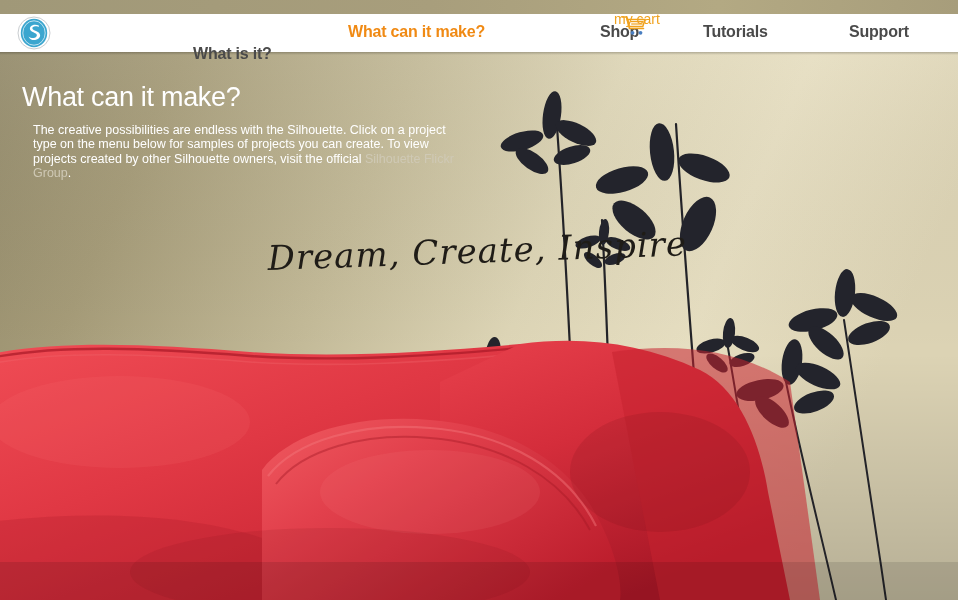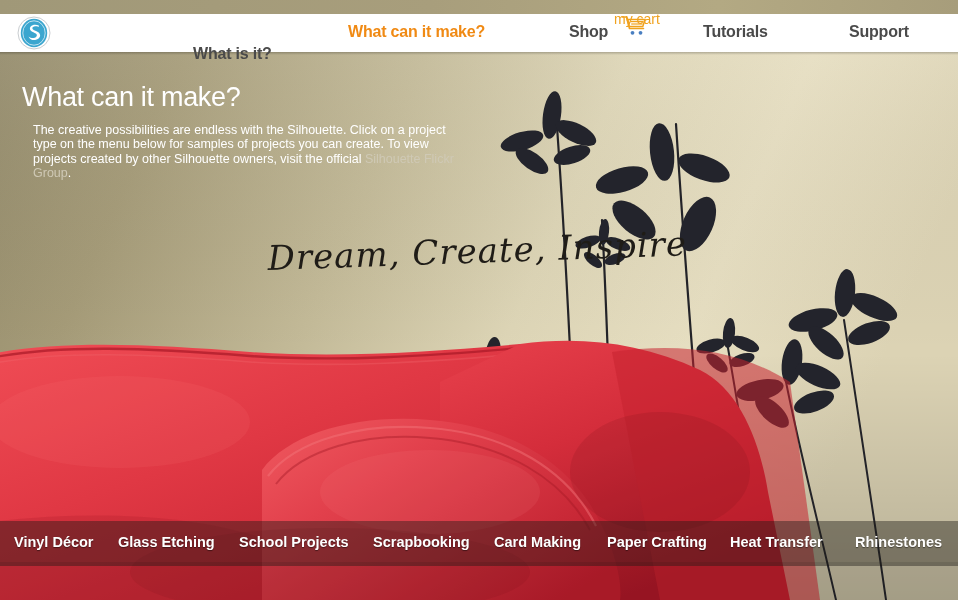--- a/index.html
+++ b/index.html
@@ -55,21 +55,21 @@
     font-weight: bold;
     color: #4a4a4a;
     white-space: nowrap;
     cursor: pointer;
     letter-spacing: -0.2px;
   }
   .nav-item.active { color: #f08a14; }
 
   .nav-what-is-it   { left: 193px; margin-top: 22px; }
   .nav-what-can     { left: 348px; }
-  .nav-shop         { left: 569px; }
+  .nav-shop         { left: 600px; }
   .nav-tutorials    { left: 703px; }
   .nav-support      { left: 849px; text-align: center; }
 
   .cart-wrap {
     position: absolute;
     left: 612px; top: -11px;
     width: 52px; height: 40px;
     cursor: pointer;
   }
   .cart-label {
@@ -334,26 +334,16 @@
       <ellipse cx="330" cy="520" rx="200" ry="44" fill="#7d0f1b" opacity="0.12"></ellipse>
 
       <rect x="0" y="510" width="958" height="38" fill="#000000" opacity="0.10"></rect>
     </svg>
 
     <div class="hero-copy">
       <h1 class="hero-title">What can it make?</h1>
       <p class="hero-body"><span>The creative possibilities are endless with the Silhouette. Click on a project type on the menu below for samples of projects you can create. To view projects created by other Silhouette owners, visit the official </span><a class="hero-link" href="#">Silhouette Flickr Group</a><span>.</span></p>
     </div>
 
-    <div class="cat-bar">
-      <div class="cat-item" style="left:14px">Vinyl Décor</div>
-      <div class="cat-item" style="left:118px">Glass Etching</div>
-      <div class="cat-item" style="left:239px">School Projects</div>
-      <div class="cat-item" style="left:373px">Scrapbooking</div>
-      <div class="cat-item" style="left:494px">Card Making</div>
-      <div class="cat-item" style="left:607px">Paper Crafting</div>
-      <div class="cat-item" style="left:730px">Heat Transfer</div>
-      <div class="cat-item" style="left:855px">Rhinestones</div>
-    </div>
 
   </div>
 
 </div>
 
 </body></html>

